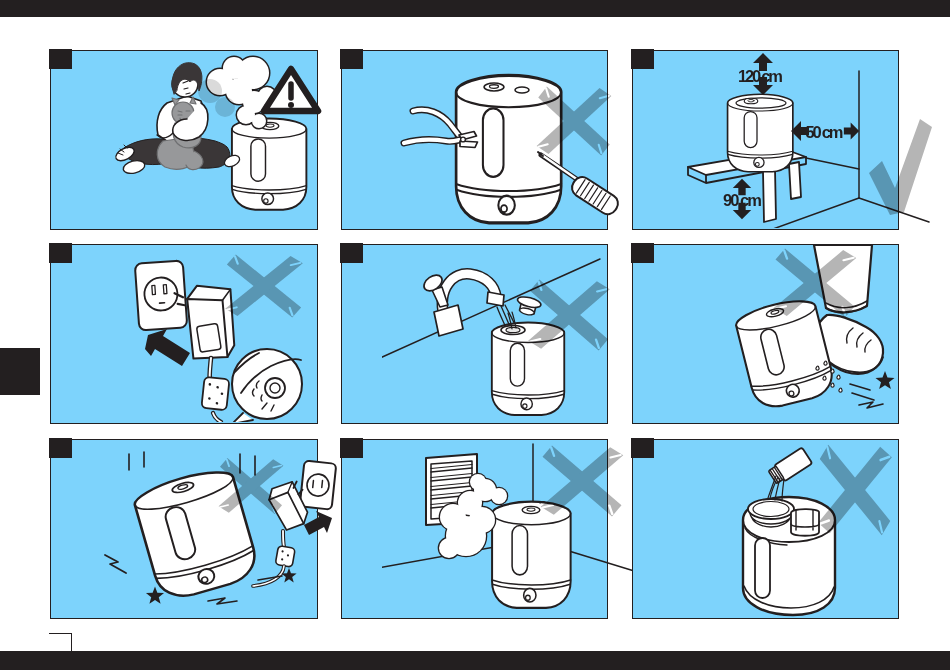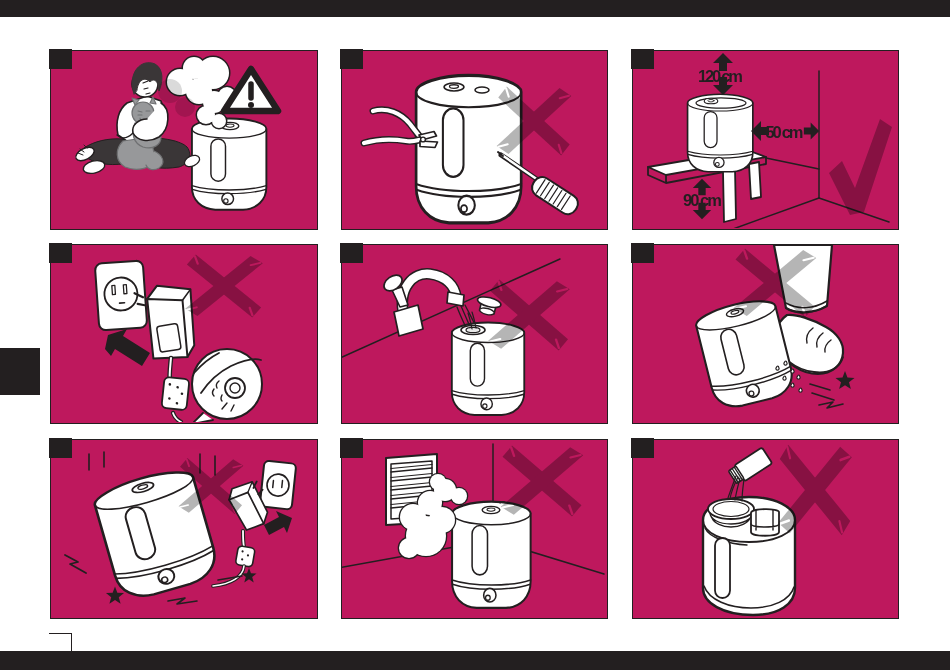--- a/index.html
+++ b/index.html
@@ -1,19 +1,19 @@
 <!DOCTYPE html>
 <html><head>
 <meta charset="utf-8">
 <style>
 html,body{margin:0;padding:0;background:#fff;width:950px;height:670px;overflow:hidden;
 font-family:"Liberation Sans",sans-serif;}
 .abs{position:absolute;}
 .bar{background:#231f20;}
-.cell{position:absolute;width:268px;height:180px;border:1.6px solid #231f20;box-sizing:border-box;background:#be185d;}
+.cell{position:absolute;width:268px;height:180px;border:1.6px solid #231f20;box-sizing:border-box;background:#7dd3fc;padding-left:40px;}
 .tab{position:absolute;left:-1.6px;top:-1.6px;width:23px;height:20px;background:#231f20;}
 svg{display:block;}
 </style>
 </head>
 <body>
 <svg width="0" height="0" style="position:absolute">
 <defs>
 <g id="hum">
   <path d="M4,16 C4,9 27,2 55,2 C83,2 106,9 106,16 L106,96 C106,114 93,126 74,127 L36,127 C17,126 4,114 4,96 Z" fill="#fff" stroke="#231f20" stroke-width="2.6"></path>
   <path d="M4,16 C4,23.5 27,29 55,29 C83,29 106,23.5 106,16" fill="none" stroke="#231f20" stroke-width="1.8"></path>

